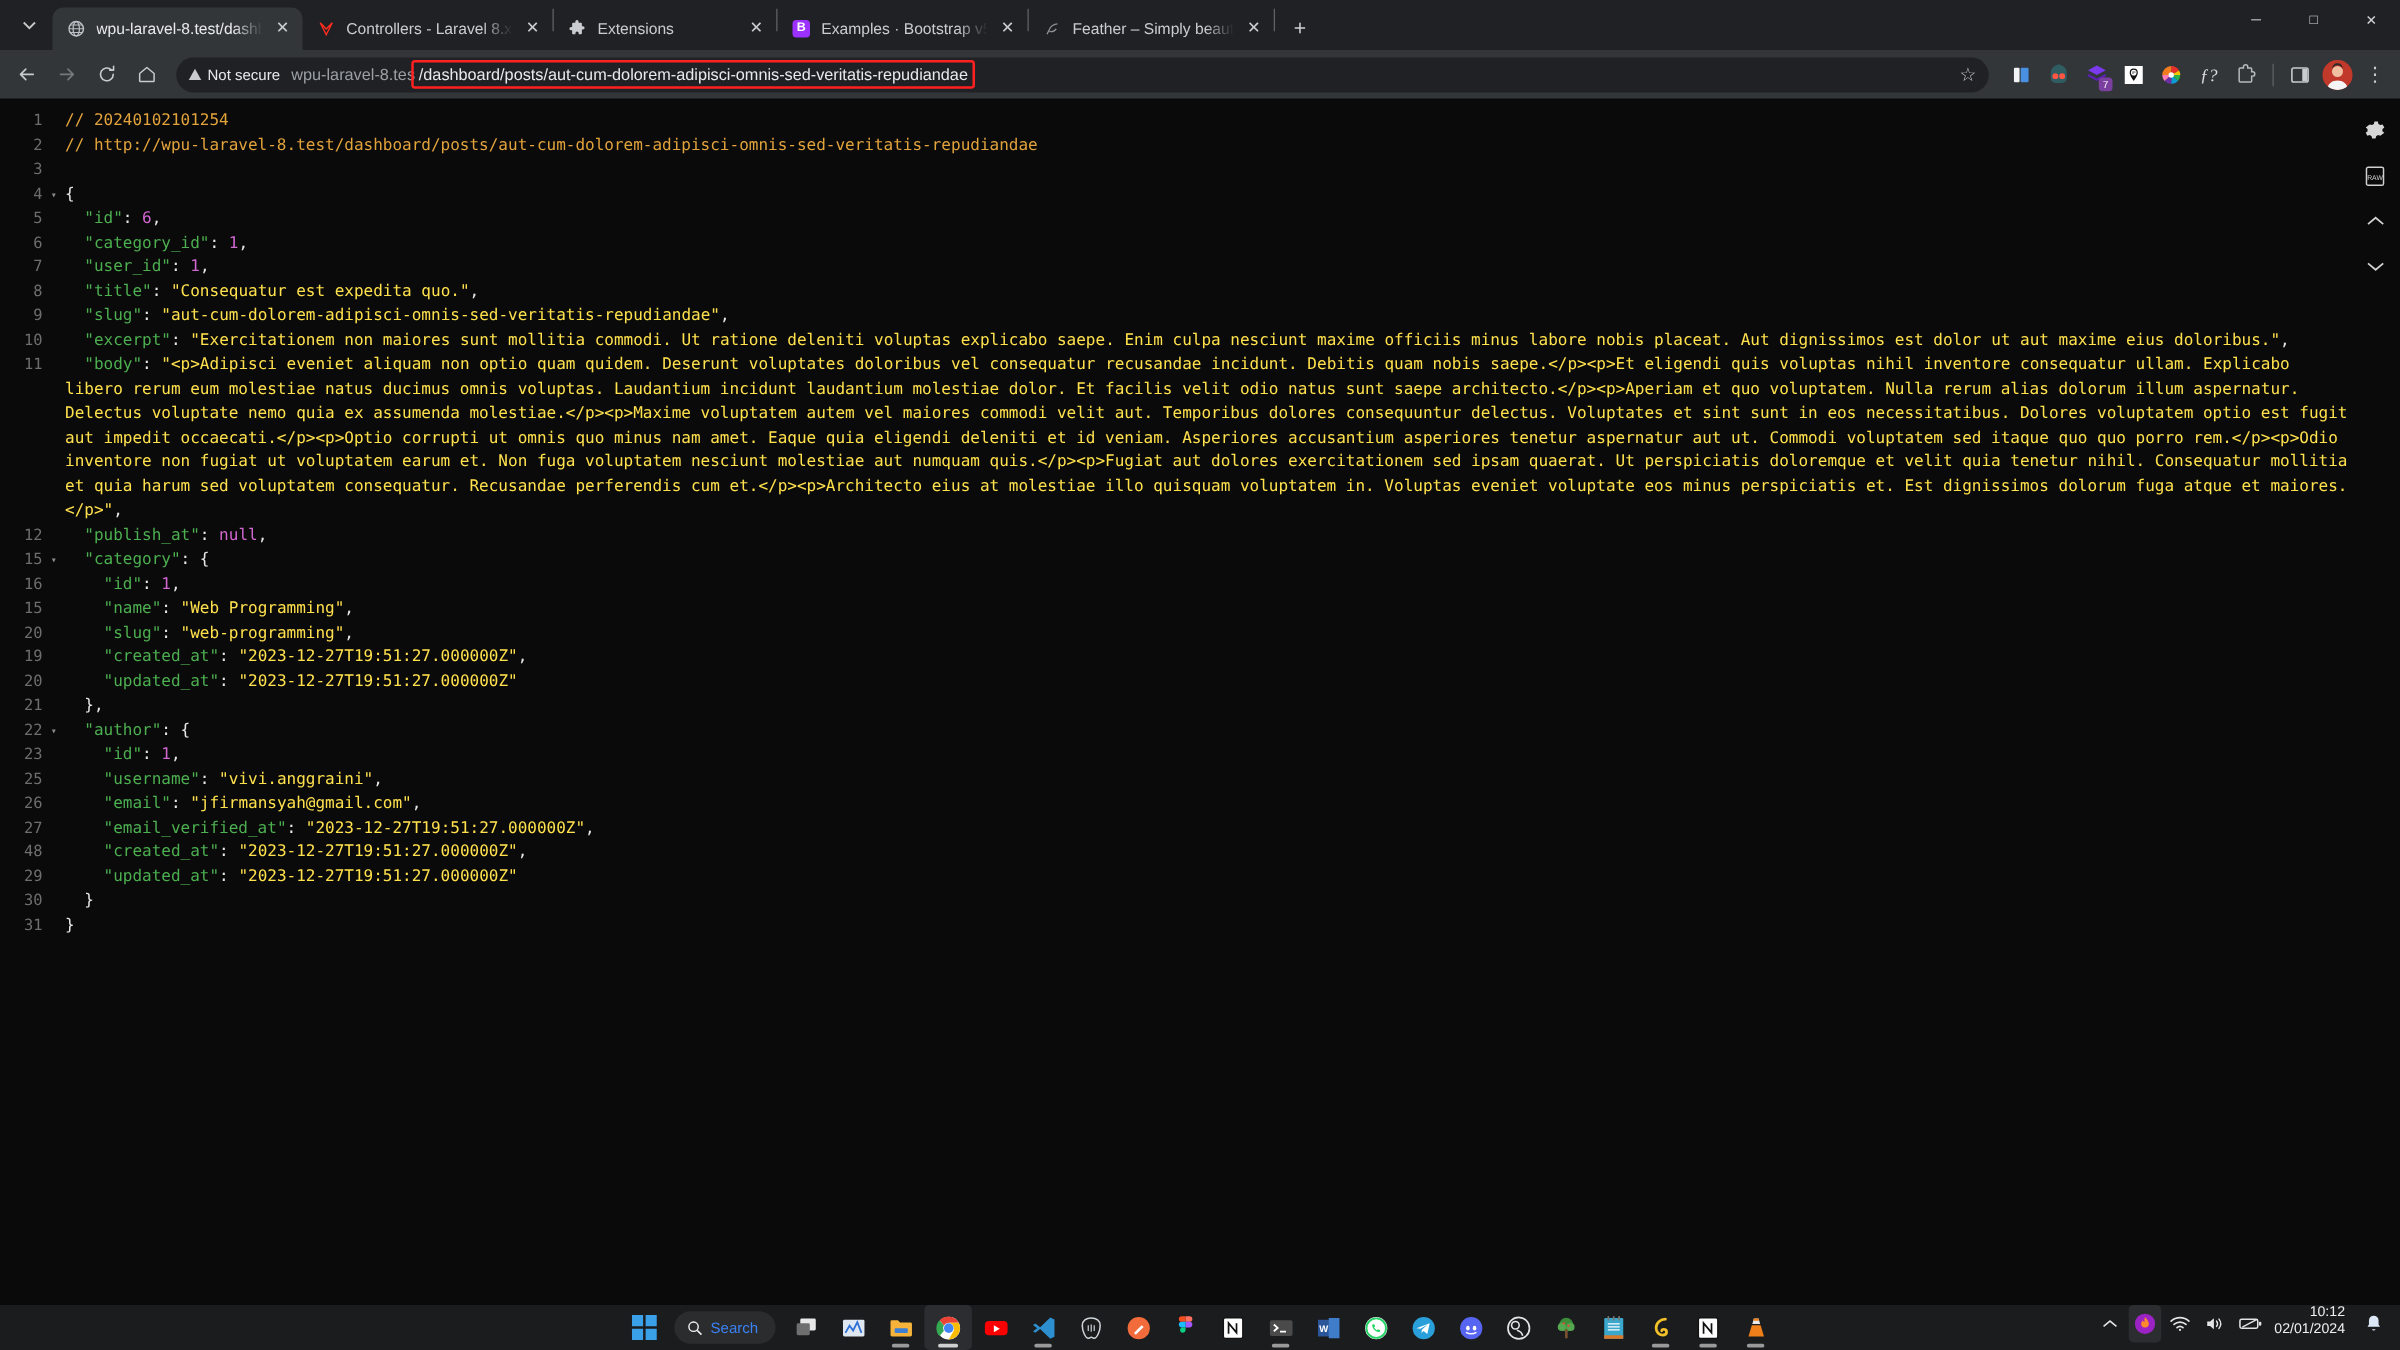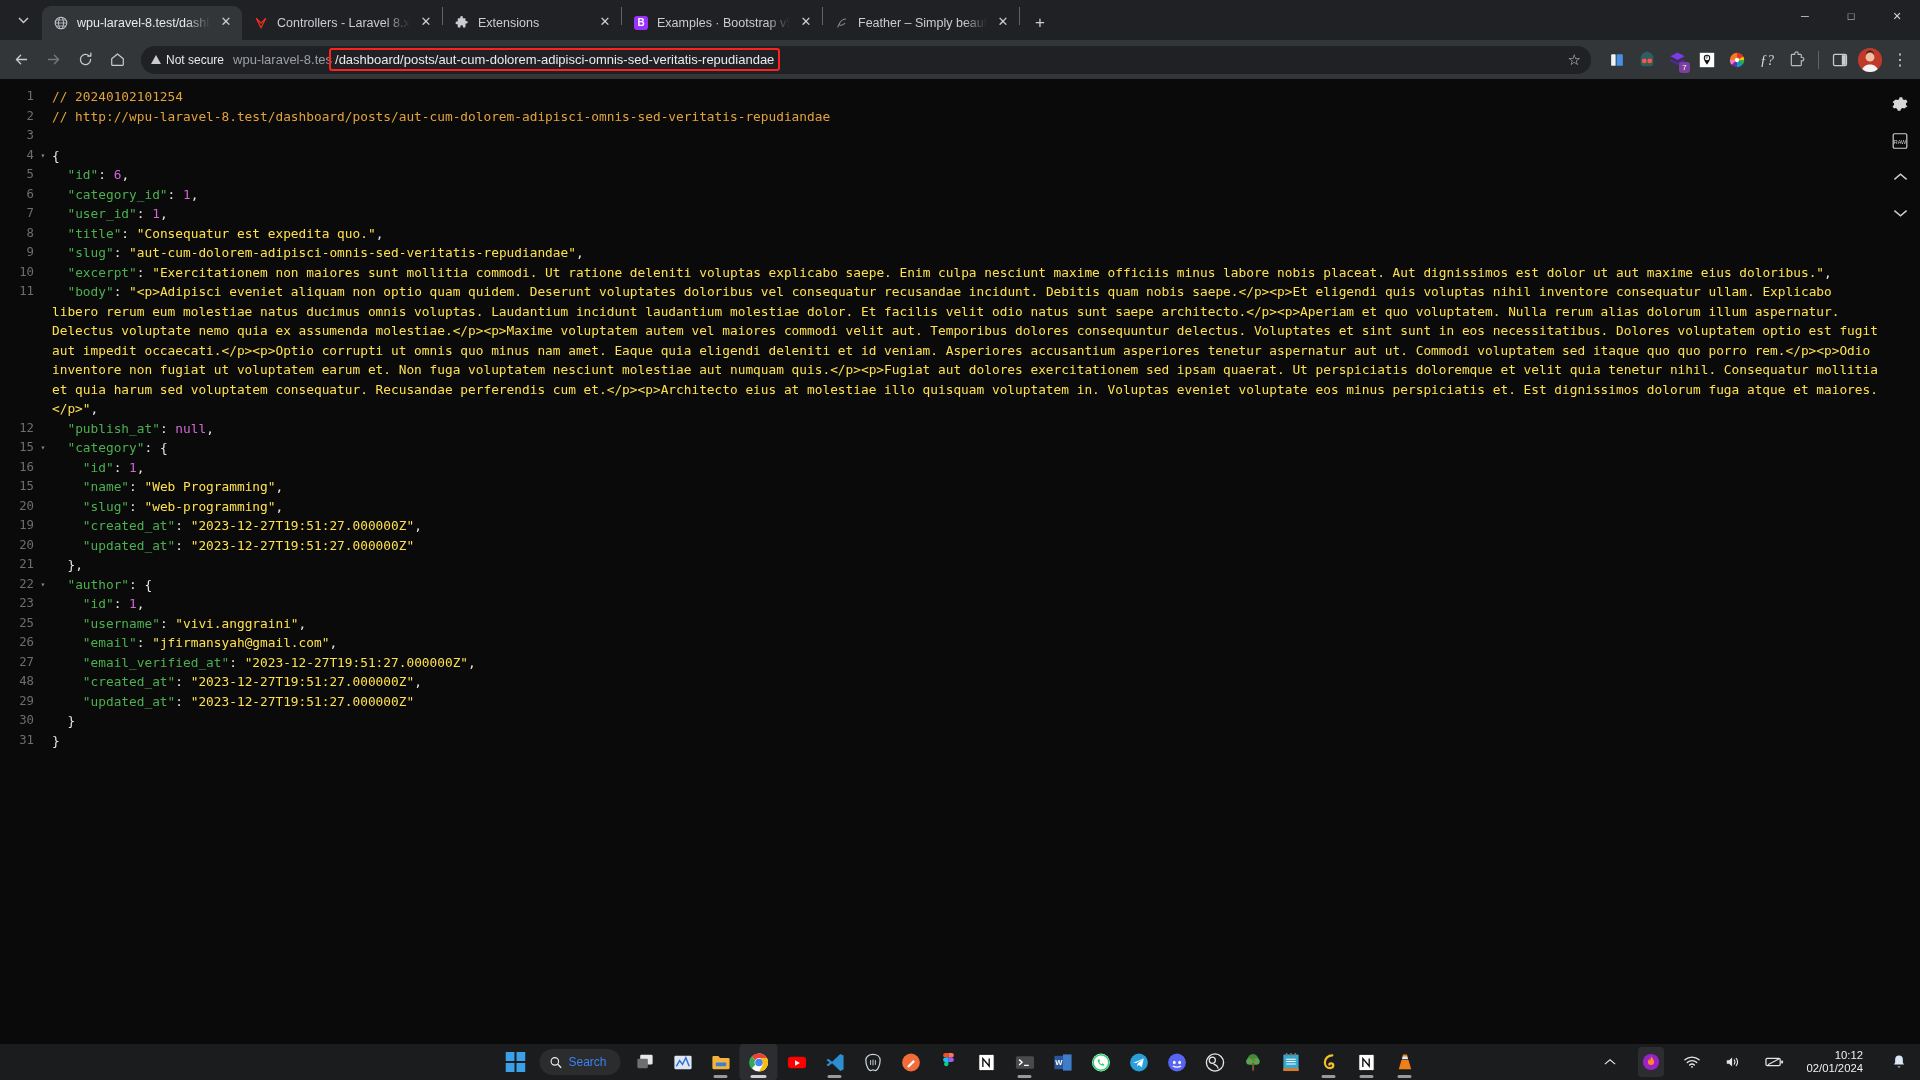--- a/index.html
+++ b/index.html
@@ -106,21 +106,21 @@
   .tbicon.running::after {
     content:""; position:absolute; bottom:2px; left:50%; transform:translateX(-50%);
     width:14px; height:3px; border-radius:2px; background:#9a9a9a;
   }
   .tbicon.focused { background:#2c2d30; border-radius:4px; }
   .tbicon.focused::after { background:#d0d0d0; width:16px; }
   .search-pill {
     height:26px; background:#2b2c2e; border-radius:13px; display:flex; align-items:center;
     gap:6px; padding:0 14px 0 10px; color:#3b82f6; font-size:12px; margin:0 5px;
   }
-  .tray { margin-left:auto; display:flex; align-items:center; gap:15px; padding-right:8px; height:36px; }
+  .tray { margin-left:auto; display:flex; align-items:flex-start; gap:2px; padding-right:8px; height:36px; }
   .tray-item { width:26px;height:30px;display:flex;align-items:center;justify-content:center;color:#e4e4e4;}
   .clock { color:#f0f0f0; font-size:11.3px; line-height:13px; text-align:right; padding:0 8px 0 4px; }
   .tray-hl { background:#2c2d30; border-radius:4px; }
 </style>
 </head>
 <body>
 
 <div id="browser">
 
   <div class="tabstrip">

